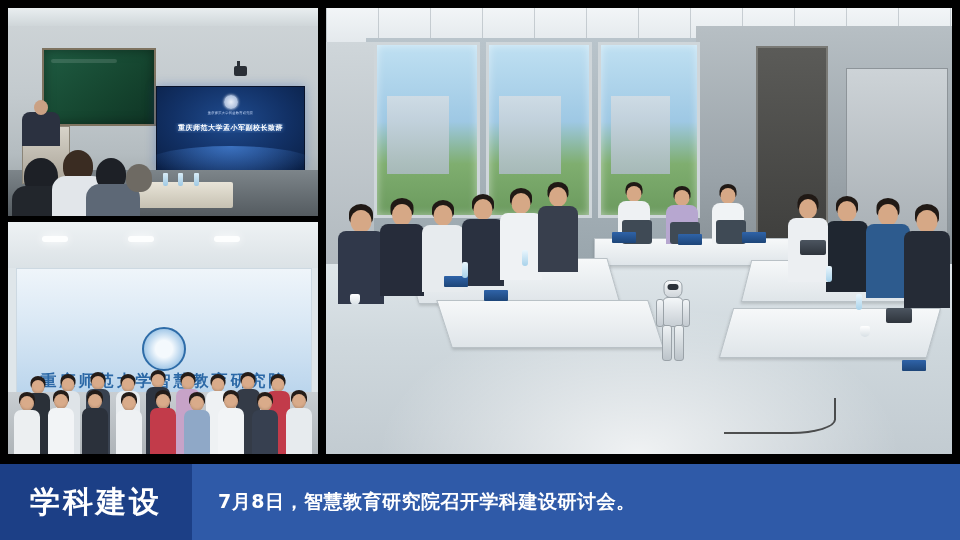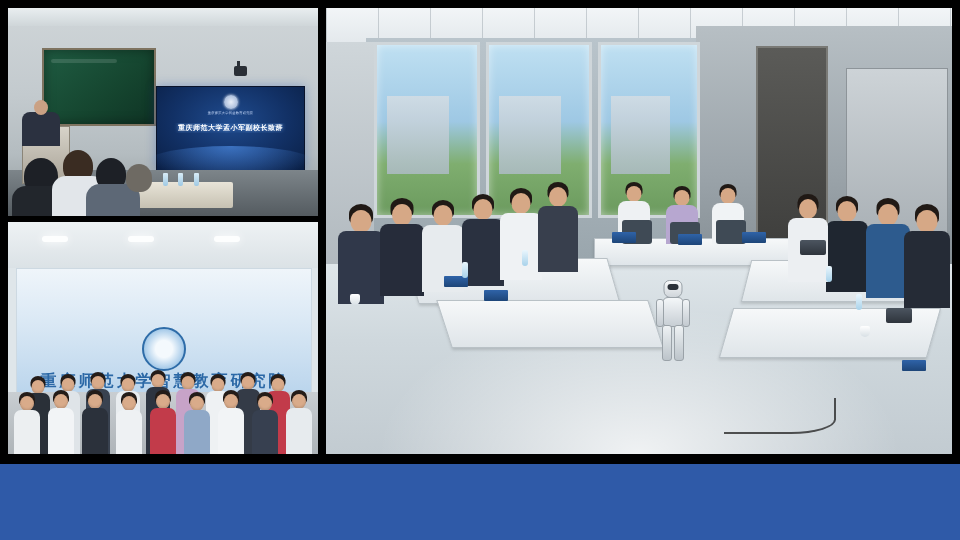--- a/index.html
+++ b/index.html
@@ -635,15 +635,17 @@
       <div class="r-torso"></div>
       <div class="r-arm left"></div>
       <div class="r-arm right"></div>
       <div class="r-leg left"></div>
       <div class="r-leg right"></div>
     </div>
     <div class="sem-cable"></div>
   </div>
 
   <div class="caption-bar">
+    <div class="caption-badge">学科建设</div>
+    <div class="caption-text">7月8日，智慧教育研究院召开学科建设研讨会。</div>
   </div>
 
 </div>
 
 </body></html>

